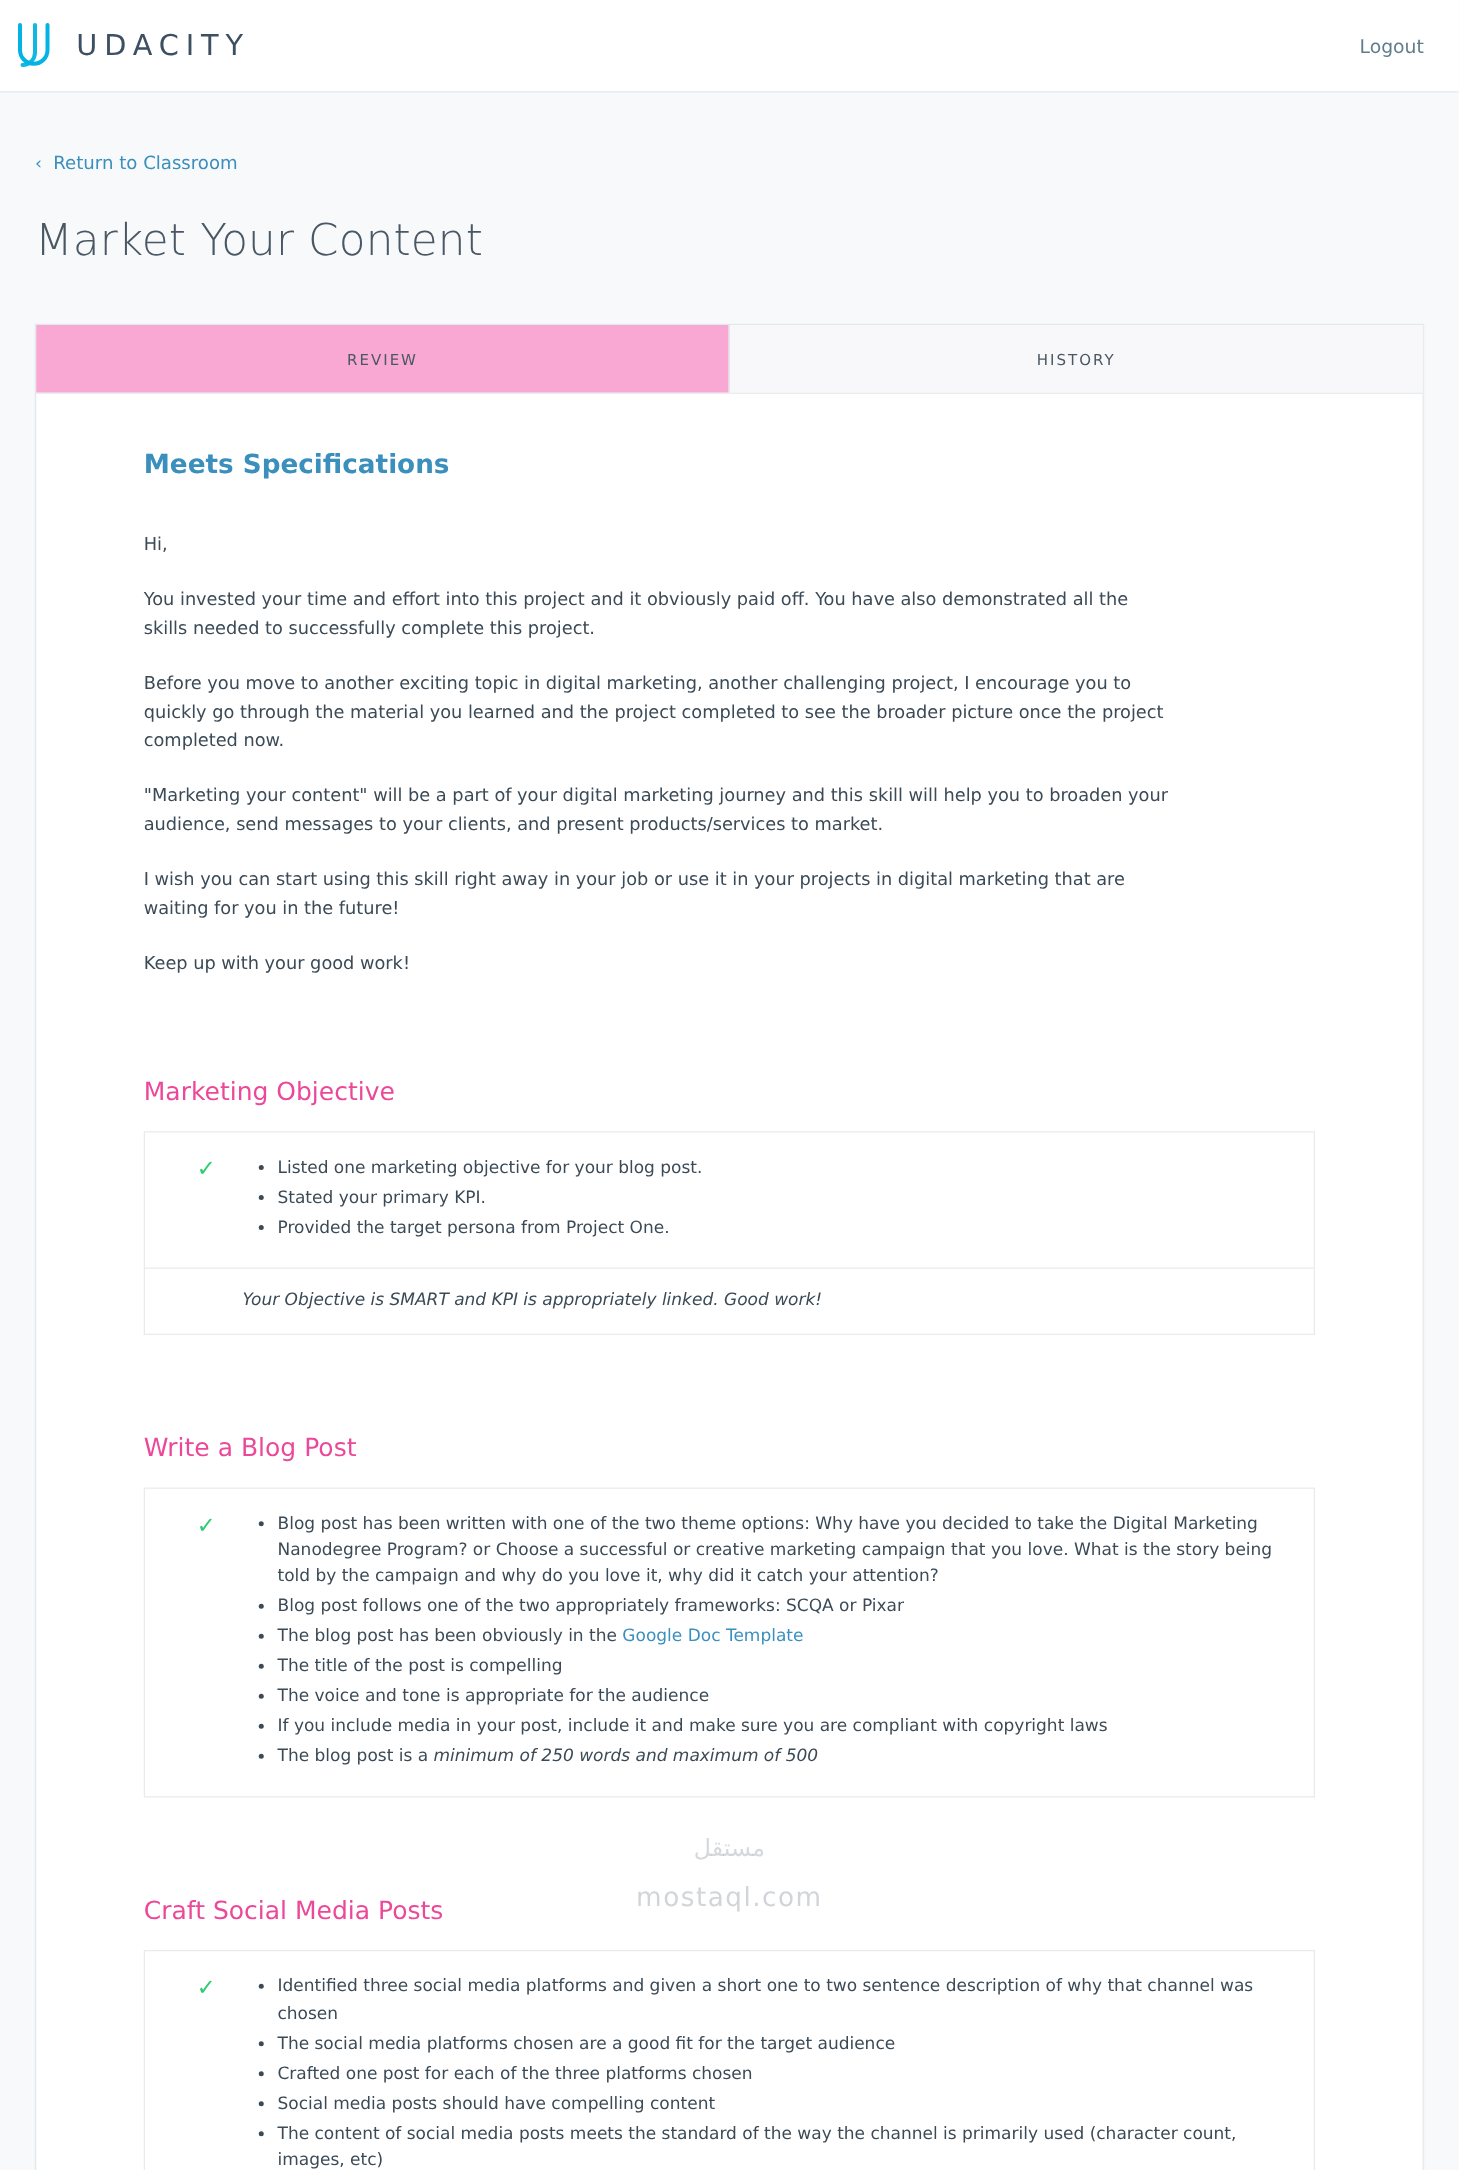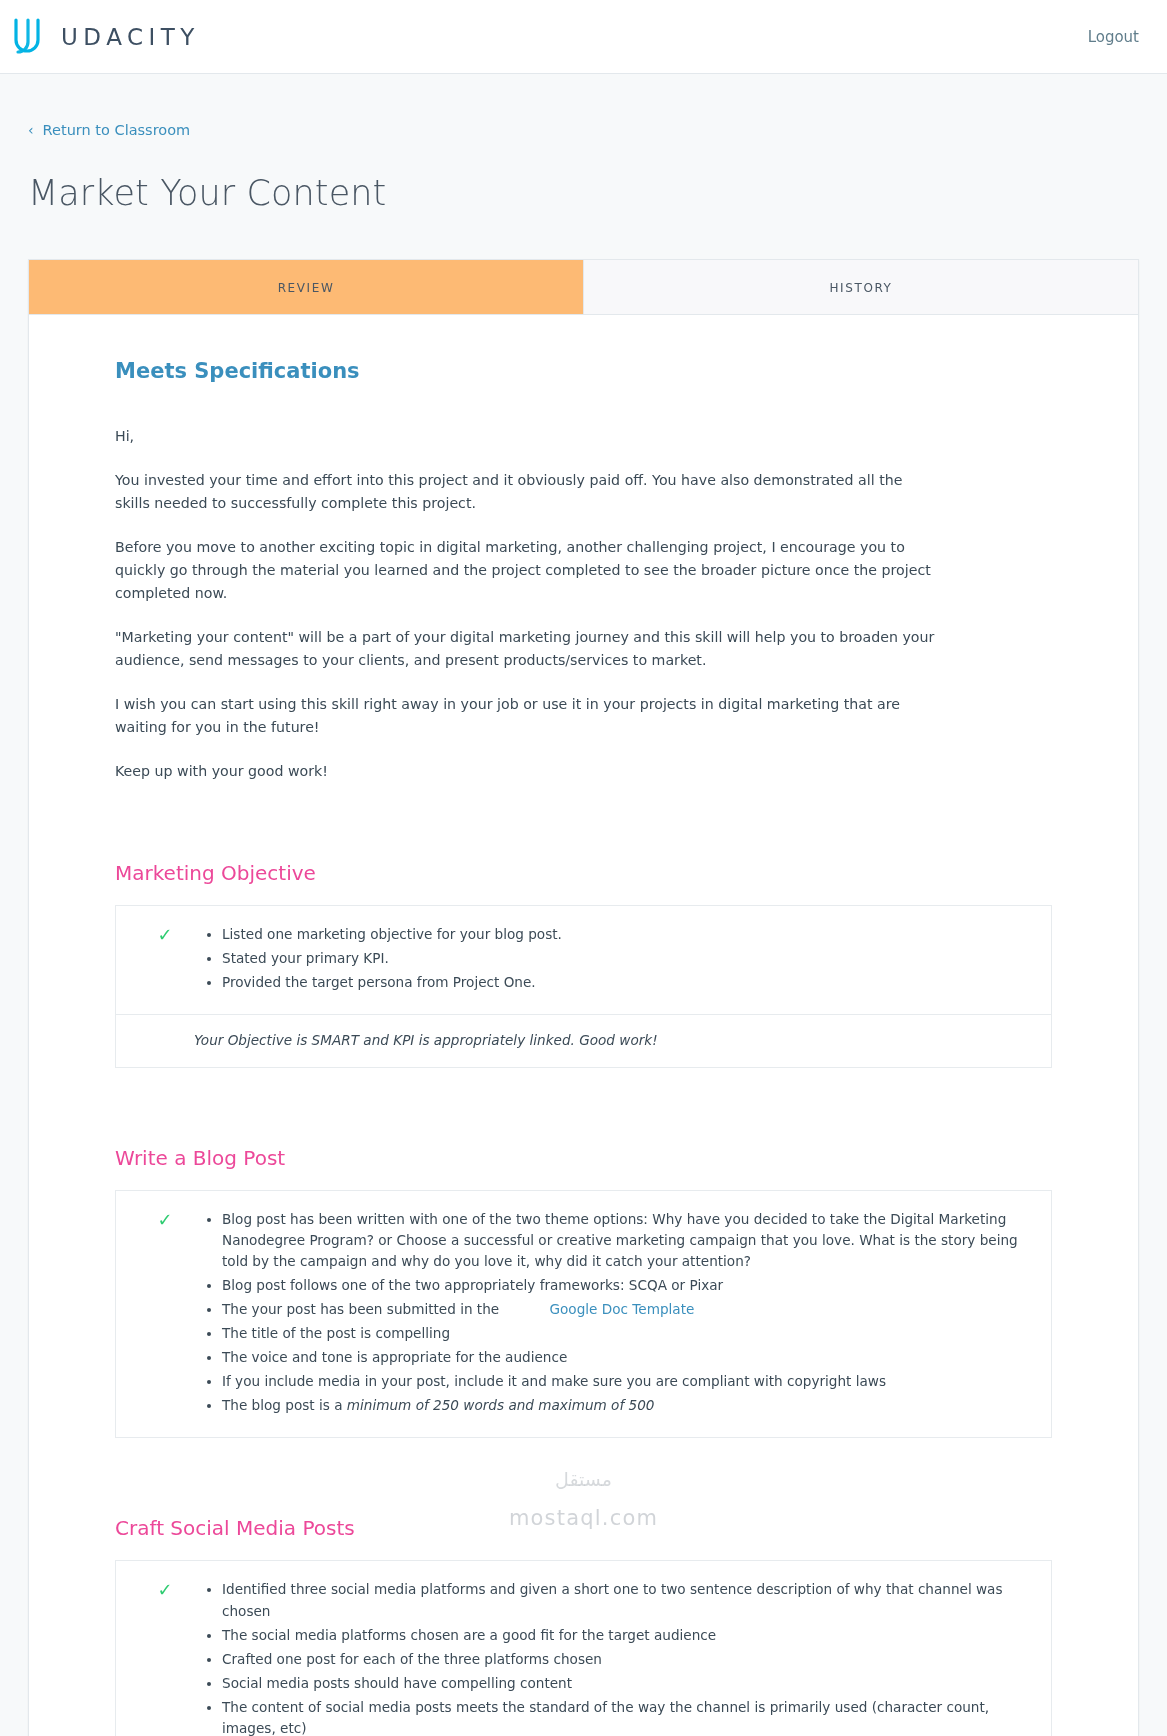--- a/index.html
+++ b/index.html
@@ -69,21 +69,21 @@
   }
   .tabs { display: flex; border-bottom: 1px solid #e3e8ec; }
   .tab {
     flex: 1;
     text-align: center;
     font-size: 12px;
     letter-spacing: 1.6px;
     color: #4a5764;
     padding: 21px 0 19px 0;
     cursor: pointer;
-    background: #fdba74;
+    background: #f9a8d4;
   }
   .tab.inactive {
     background: #f8f8fa;
     border-left: 1px solid #e3e8ec;
     color: #4a5764;
   }
 
   
   .review-body { padding: 44px 86px 40px 86px; }
   .verdict {
@@ -130,21 +130,21 @@
     padding: 0 0 0 18px;
     flex: 1;
   }
   .crit-list li {
     font-size: 13.6px;
     line-height: 1.55;
     color: #3b4a56;
     margin-bottom: 3px;
   }
   .crit-list li::marker { color: #3b4a56; }
-  .inline-link { color: #3a8fbd; text-decoration: none; cursor: pointer; margin-left: 46px; }
+  .inline-link { color: #3a8fbd; text-decoration: none; cursor: pointer; }
   .ital { font-style: italic; }
 
   .rubric-feedback {
     border-top: 1px solid #e7ebee;
     padding: 16px 16px 16px 78px;
     font-style: italic;
   }
   .rubric-feedback p {
     margin: 0;
     font-size: 13.6px;
@@ -237,21 +237,21 @@
     <h2 class="section-title">Write a Blog Post</h2>
     <div class="rubric">
       <div class="rubric-main">
         <div class="check-col">
           <span class="check">✓</span>
         </div>
         <ul class="crit-list">
           <li>Blog post has been written with one of the two theme options: Why have you decided to take the Digital Marketing Nanodegree Program? or Choose a successful or creative marketing campaign that you love. What is the story being told by the campaign and why do you love it, why did it catch your attention?</li>
           <li>Blog post follows one of the two appropriately frameworks: SCQA or Pixar</li>
           <li>
-            <span>The your post has been submitted in the </span><a class="inline-link">Google Doc Template</a>
+            <span>The blog post has been obviously in the </span><a class="inline-link">Google Doc Template</a>
           </li>
           <li>The title of the post is compelling</li>
           <li>The voice and tone is appropriate for the audience</li>
           <li>If you include media in your post, include it and make sure you are compliant with copyright laws</li>
           <li>
             <span>The blog post is a </span><em class="ital">minimum of 250 words and maximum of 500</em>
           </li>
         </ul>
       </div>
     </div>

